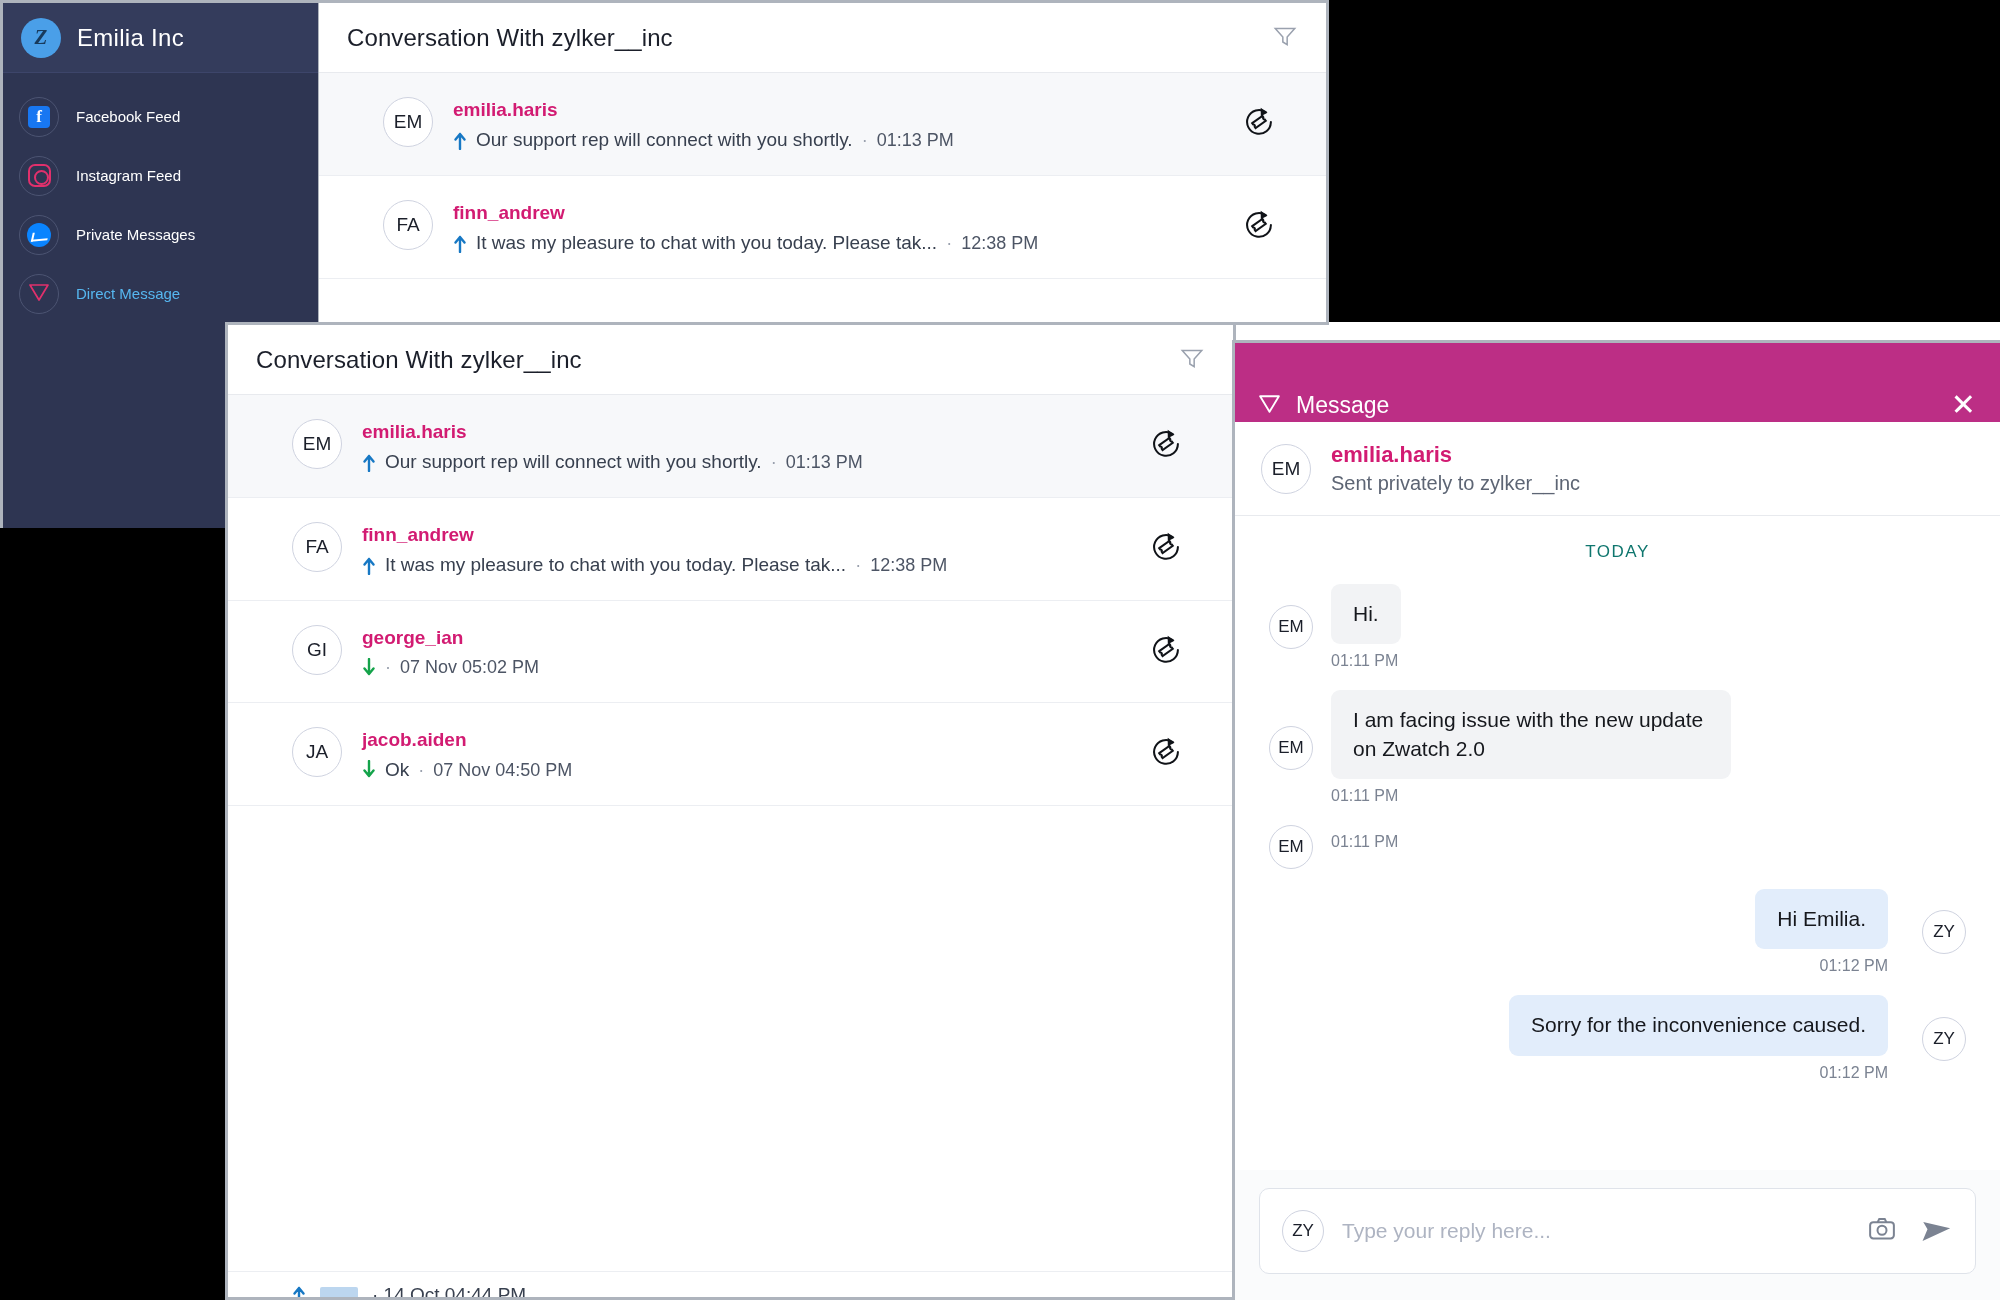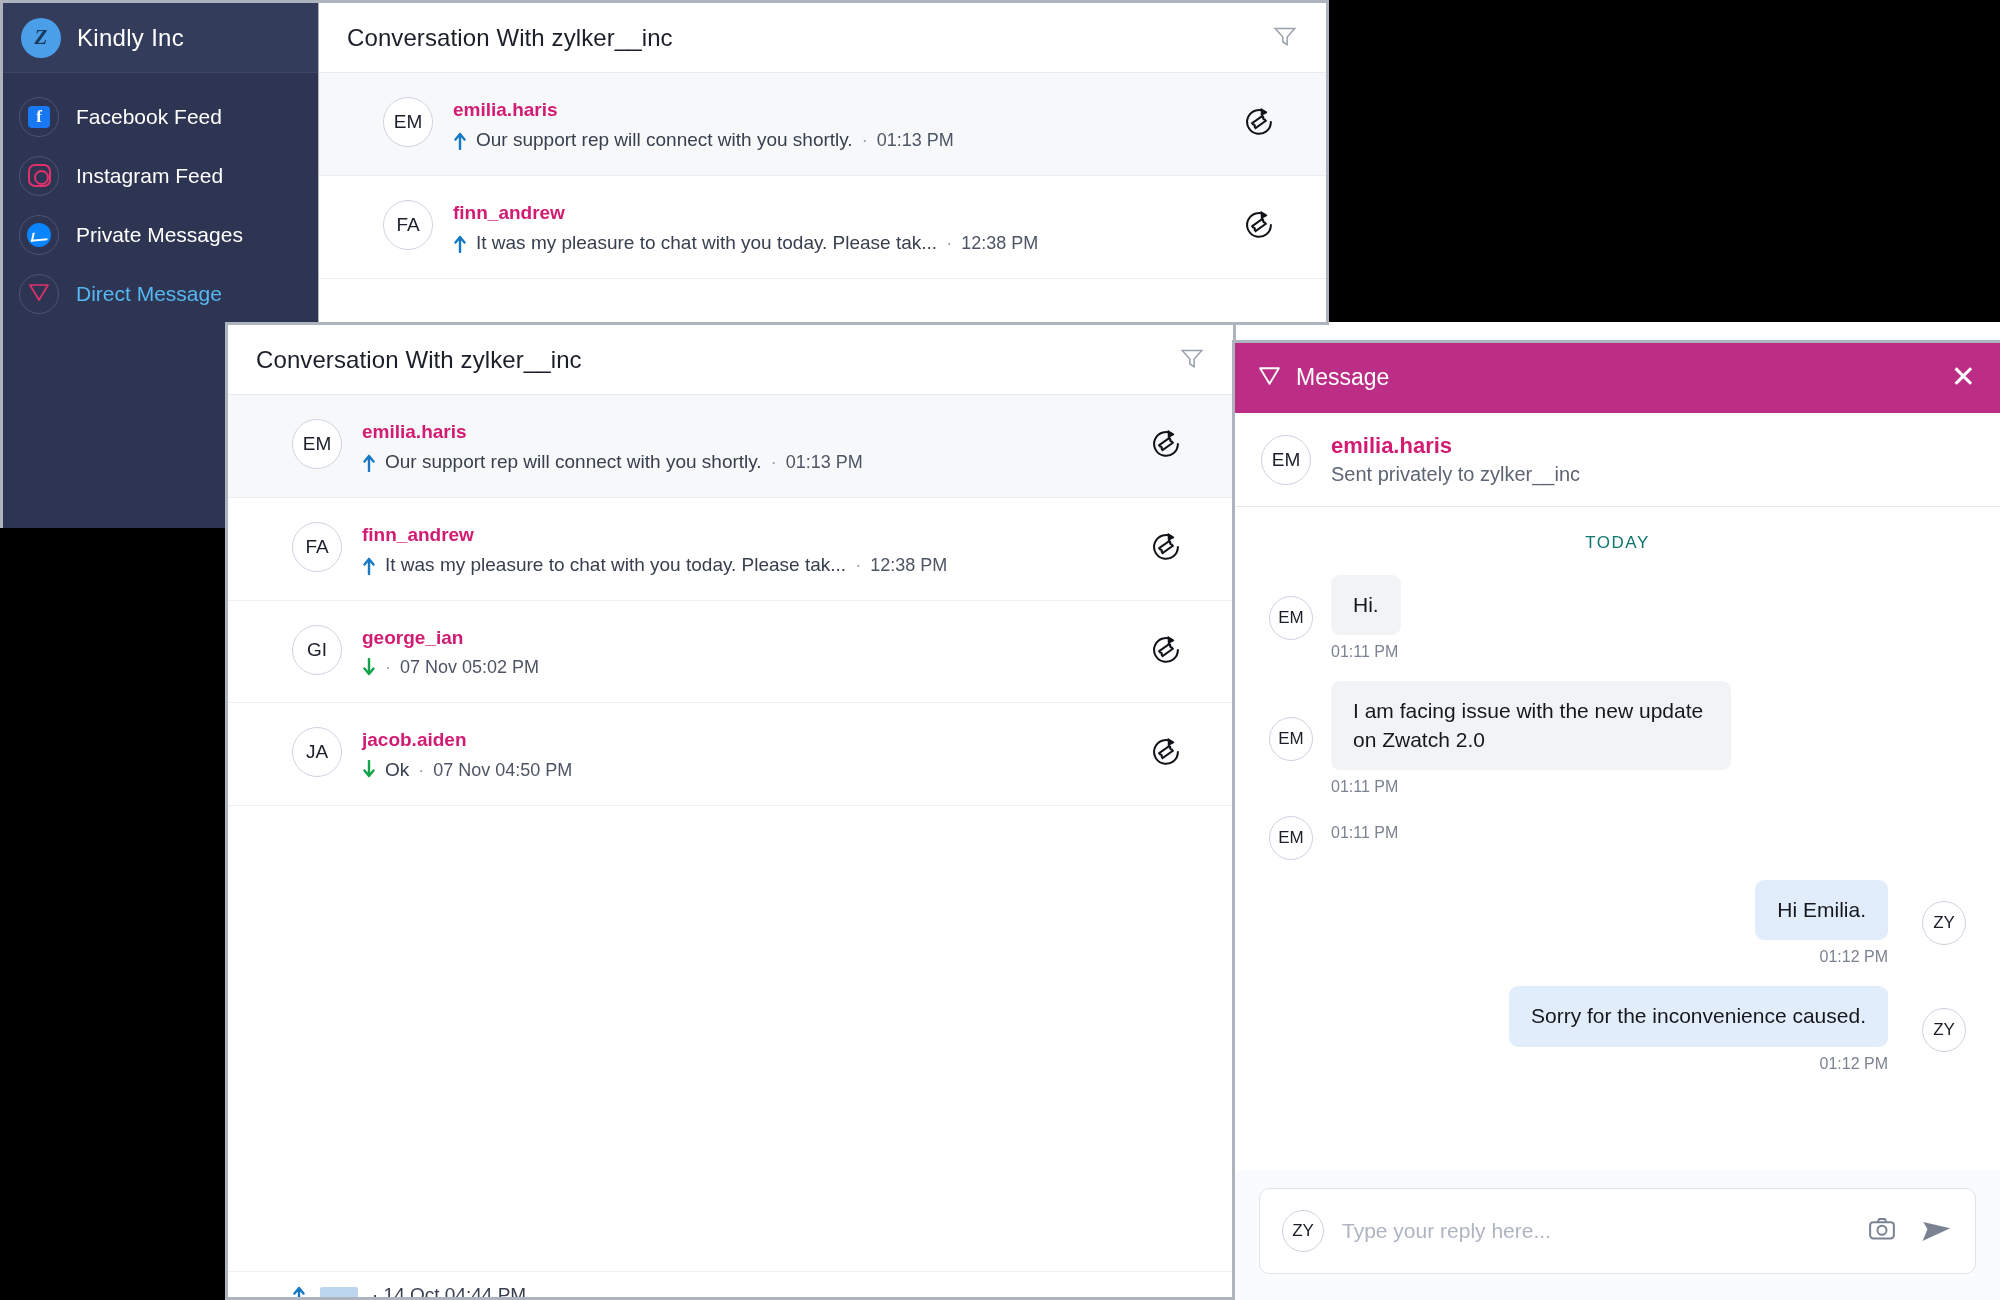--- a/index.html
+++ b/index.html
@@ -38,21 +38,21 @@
   .nav-item {
     display:flex; align-items:center; gap:17px;
     height:59px; padding-left:16px; cursor:pointer;
   }
   .nav-icon-wrap {
     width:40px; height:40px; border-radius:50%;
     border:1px solid #4c5472;
     display:flex; align-items:center; justify-content:center;
     flex:0 0 auto;
   }
-  .nav-label { color:#ffffff; font-size:21px; }
+  .nav-label { color:#ffffff; font-size:15px; }
   .nav-item.active .nav-label { color:#56b7f0; }
 
   .ic-fb { width:22px; height:22px; border-radius:4px; background:#1877f2;
            color:#fff; font-weight:700; font-size:17px; line-height:22px;
            text-align:center; font-family:"Liberation Serif", serif; }
   .ic-msgr { width:24px; height:24px; border-radius:50%; background:#0a84ff; position:relative; }
   .ic-msgr::after{ content:""; position:absolute; left:5px; top:9px; width:14px; height:7px;
            border-bottom:2.5px solid #fff; border-left:2.5px solid #fff;
            transform:skewX(-18deg) rotate(-6deg); }
   .ic-insta { width:23px; height:23px; border:2px solid #e1306c; border-radius:7px; position:relative; }
@@ -93,21 +93,21 @@
 
   .filter-icon { cursor:pointer; }
 
   
   .dm {
     position:absolute; left:1232px; top:340px; width:768px; height:960px;
     background:#ffffff; border:3px solid #aeb4bd; border-right:none; border-bottom:none;
     display:flex; flex-direction:column;
   }
   .dm-head {
-    height:70px; background:#bc2e85; display:flex; align-items:center;
+    height:79px; background:#bc2e85; display:flex; align-items:flex-end;
     justify-content:space-between; padding:0 24px 2px 22px; flex:0 0 auto;
   }
   .dm-head-left { display:flex; align-items:center; gap:14px; }
   .dm-head-title { color:#ffffff; font-size:23px; }
   .dm-close { color:#ffffff; font-size:30px; line-height:1; cursor:pointer; font-weight:300; }
 
   .dm-contact {
     display:flex; align-items:center; gap:20px; padding:20px 26px;
     border-bottom:1px solid #e8eaee; flex:0 0 auto;
   }
@@ -222,21 +222,21 @@
                 <path d="M9.5 12.4 h11 v1.4 a1.3 1.3 0 0 0 0 2.4 v1.4 h-11 v-1.4 a1.3 1.3 0 0 0 0-2.4 z"></path>
               </g>
             </svg></span>
         </div>
       </div>
   </div>
 
   <div class="sidebar">
     <div class="sidebar-brand">
       <div class="brand-avatar">Z</div>
-      <div class="brand-name">Kindly Inc</div>
+      <div class="brand-name">Emilia Inc</div>
     </div>
     <div class="nav" id="nav-list">
         <div class="nav-item">
           <span class="nav-icon-wrap">
             <span class="ic-fb">f</span>
           </span>
           <span class="nav-label">Facebook Feed</span>
         </div>
         <div class="nav-item">
           <span class="nav-icon-wrap">

